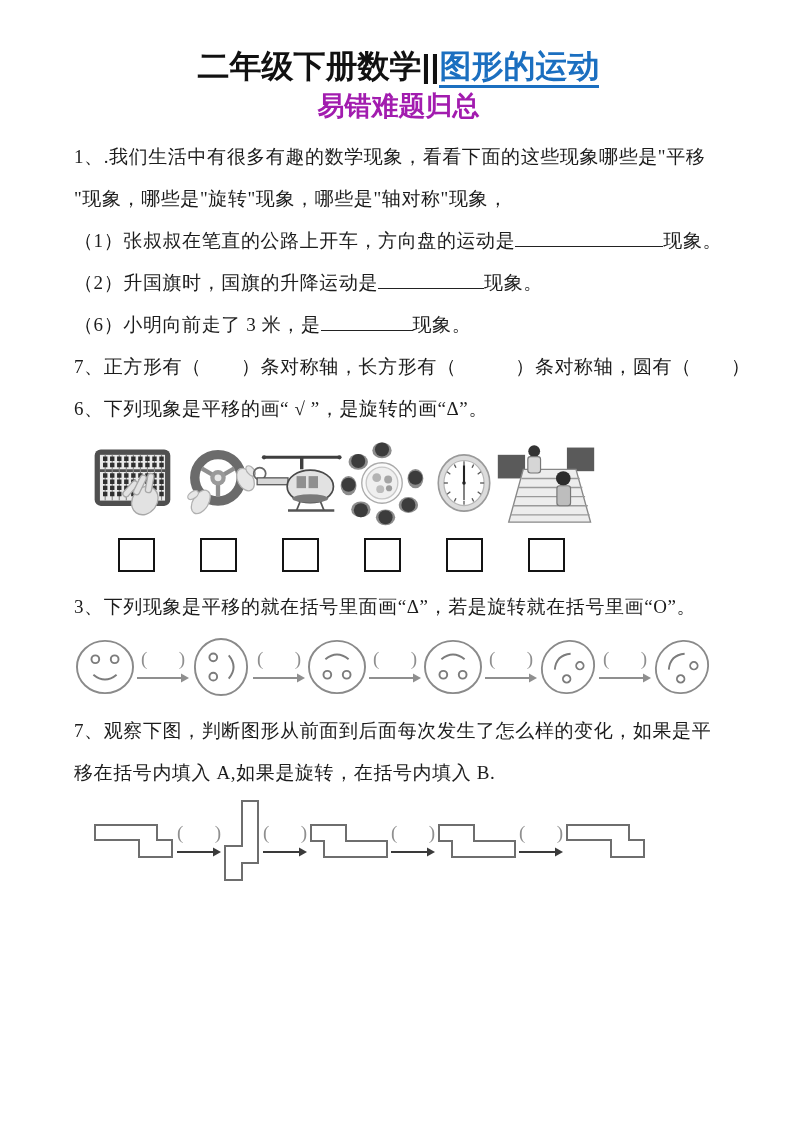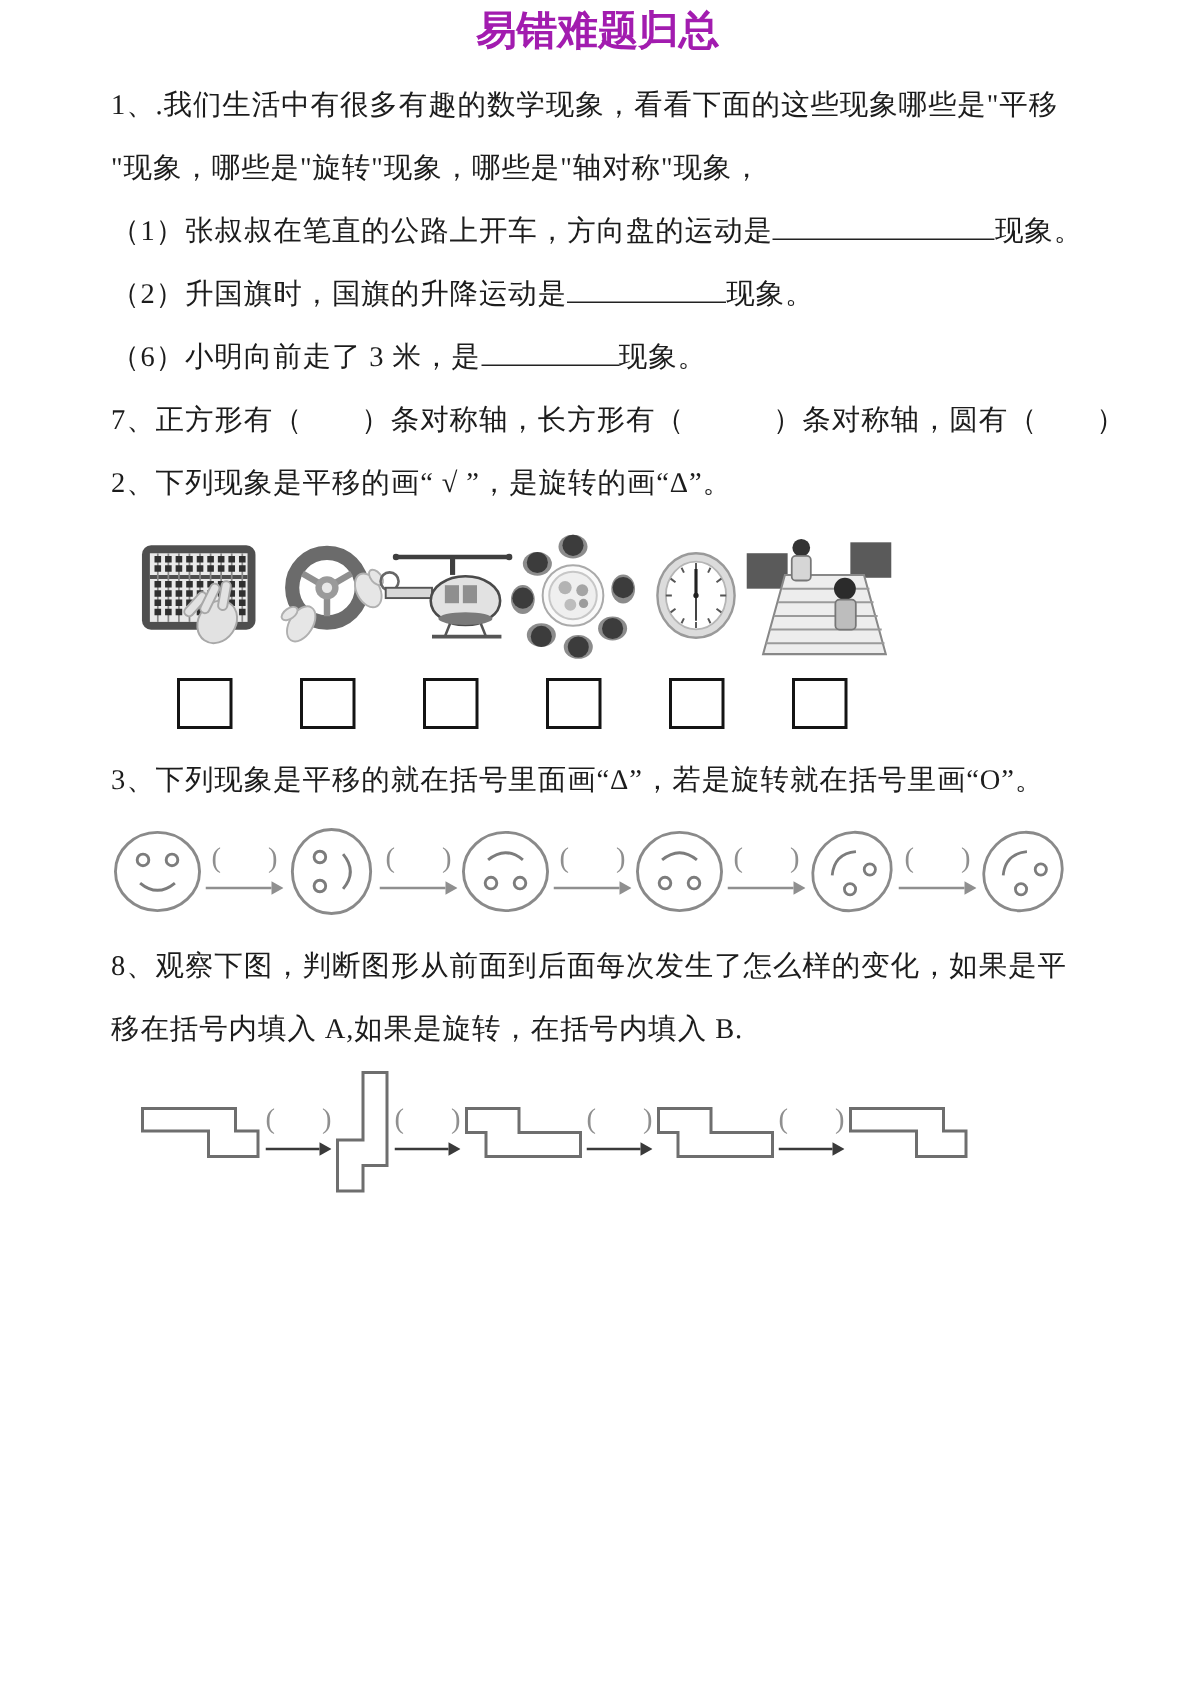--- a/index.html
+++ b/index.html
@@ -32,32 +32,33 @@
   .q5-row{margin-left:18px;margin-top:6px;}
   .q4-face{flex:0 0 auto;}
   .q5-shape{flex:0 0 auto;margin:0 2px;}
   .mt16{margin-top:14px;}
 </style>
 </head>
 <body>
 
 <div class="sheet">
 
+  <div class="title-line1"><span class="title-black">二年级下册数学||</span><span class="title-blue">图形的运动</span></div>
   <div class="title-line2">易错难题归总</div>
 
   <div class="line q1-start">1、.我们生活中有很多有趣的数学现象，看看下面的这些现象哪些是"平移</div>
   <div class="line">"现象，哪些是"旋转"现象，哪些是"轴对称"现象，</div>
 
   <div class="line"><span>（1）张叔叔在笔直的公路上开车，方向盘的运动是</span><span class="blank" style="width:148px"></span><span>现象。</span></div>
   <div class="line"><span>（2）升国旗时，国旗的升降运动是</span><span class="blank" style="width:106px"></span><span>现象。</span></div>
   <div class="line"><span>（6）小明向前走了 3 米，是</span><span class="blank" style="width:92px"></span><span>现象。</span></div>
 
   <div class="line">7、正方形有（　　）条对称轴，长方形有（　　　）条对称轴，圆有（　　）</div>
 
-  <div class="line">2、下列现象是平移的画“ √ ”，是旋转的画“Δ”。</div>
+  <div class="line">6、下列现象是平移的画“ √ ”，是旋转的画“Δ”。</div>
 
   <div class="fig3-row">
     <div class="fig3-col">
       <div class="fig3-img">
         <svg width="88" height="86" viewBox="0 0 100 88">
           <rect x="3" y="6" width="86" height="64" rx="7" fill="#4f4f4f"></rect>
           <rect x="9" y="12" width="74" height="52" fill="#e9e9e9"></rect>
           <line x1="9" y1="30" x2="83" y2="30" stroke="#4f4f4f" stroke-width="3"></line>
           <g stroke="#8a8a8a" stroke-width="1.3">
             <line x1="15" y1="12" x2="15" y2="64"></line>
@@ -318,21 +319,21 @@
         </svg>
       </span>
     <svg class="q4-face" width="60" height="56" viewBox="0 0 64 60" style="transform: rotate(135deg);">
         <ellipse cx="32" cy="30" rx="29" ry="27" fill="#fff" stroke="#8a8a8a" stroke-width="2"></ellipse>
         <circle cx="22" cy="22" r="4" fill="#fff" stroke="#7c7c7c" stroke-width="2"></circle>
         <circle cx="42" cy="22" r="4" fill="#fff" stroke="#7c7c7c" stroke-width="2"></circle>
         <path d="M20,38 Q32,48 44,38" fill="none" stroke="#7c7c7c" stroke-width="2"></path>
       </svg>
   </div>
 
-  <div class="line mt16">8、观察下图，判断图形从前面到后面每次发生了怎么样的变化，如果是平</div>
+  <div class="line mt16">7、观察下图，判断图形从前面到后面每次发生了怎么样的变化，如果是平</div>
   <div class="line">移在括号内填入 A,如果是旋转，在括号内填入 B.</div>
 
   <div class="seq-row q5-row">
     <svg class="q5-shape" width="80" height="35" viewBox="0 0 80 35">
         <path d="M1,1 H63 V16 H78 V33 H45 V16 H1 Z" fill="#fff" stroke="#6e6e6e" stroke-width="2"></path>
       </svg>
     <span class="arrow-stack">
         <span class="pp">
           <span>(</span>
           <span>)</span>

